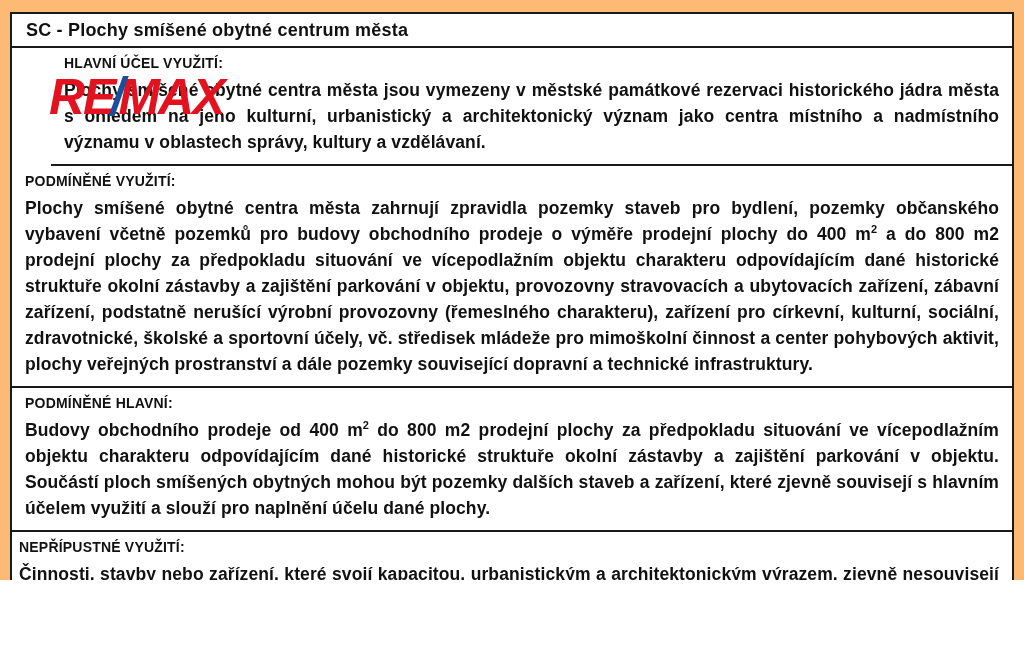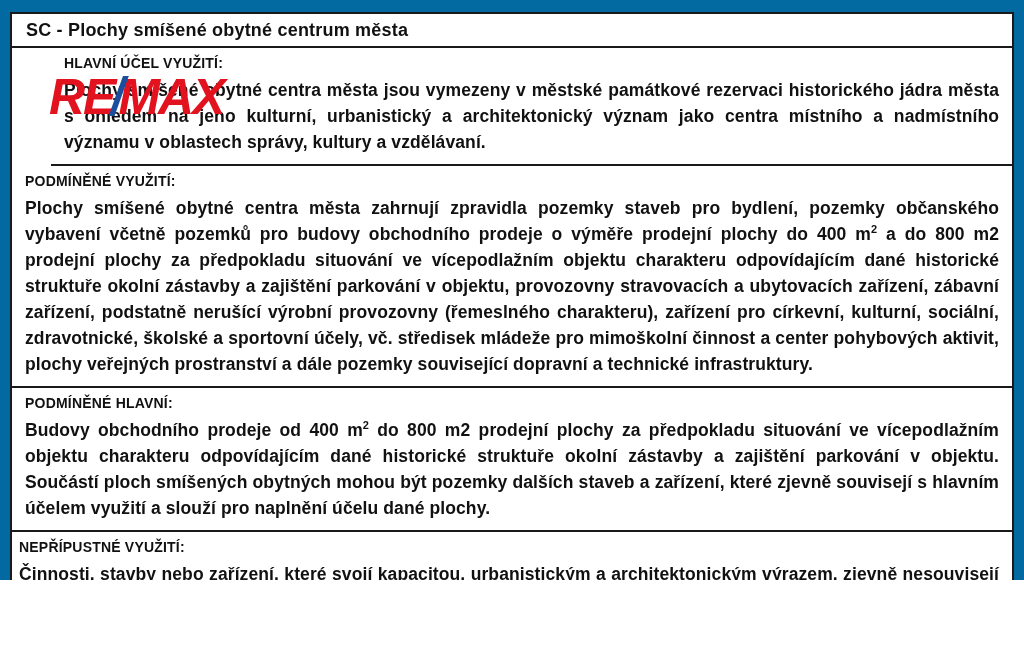--- a/index.html
+++ b/index.html
@@ -8,21 +8,21 @@
     background: #ffffff;
     width: 1024px;
     height: 668px;
     font-family: "Liberation Sans", sans-serif;
     color: #111111;
   }
   .page {
     position: relative;
     width: 1024px;
     height: 580px;
-    background: #0369a1;
+    background: #fdba74;
     overflow: hidden;
   }
   .doc-table {
     position: absolute;
     left: 10px;
     top: 12px;
     width: 1000px;
     border: 2px solid #1a1a1a;
     background: #ffffff;
   }

